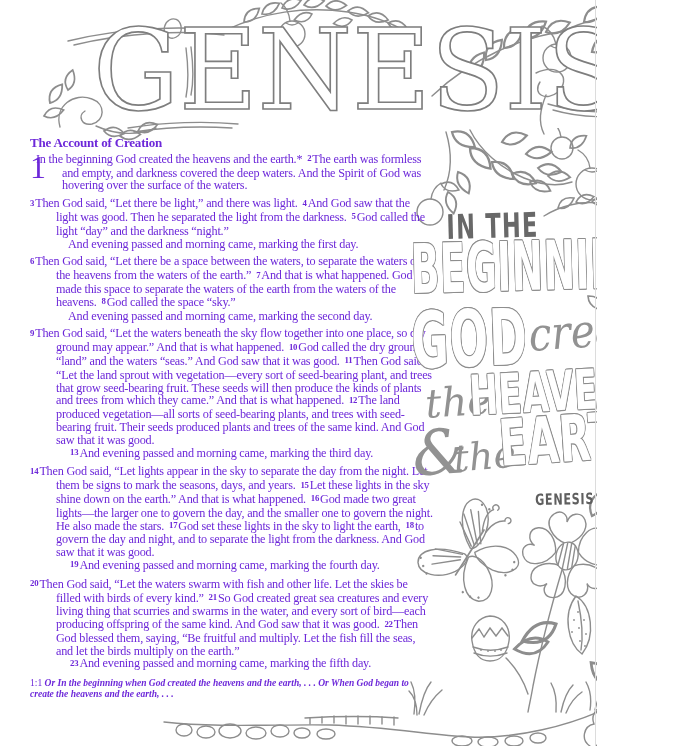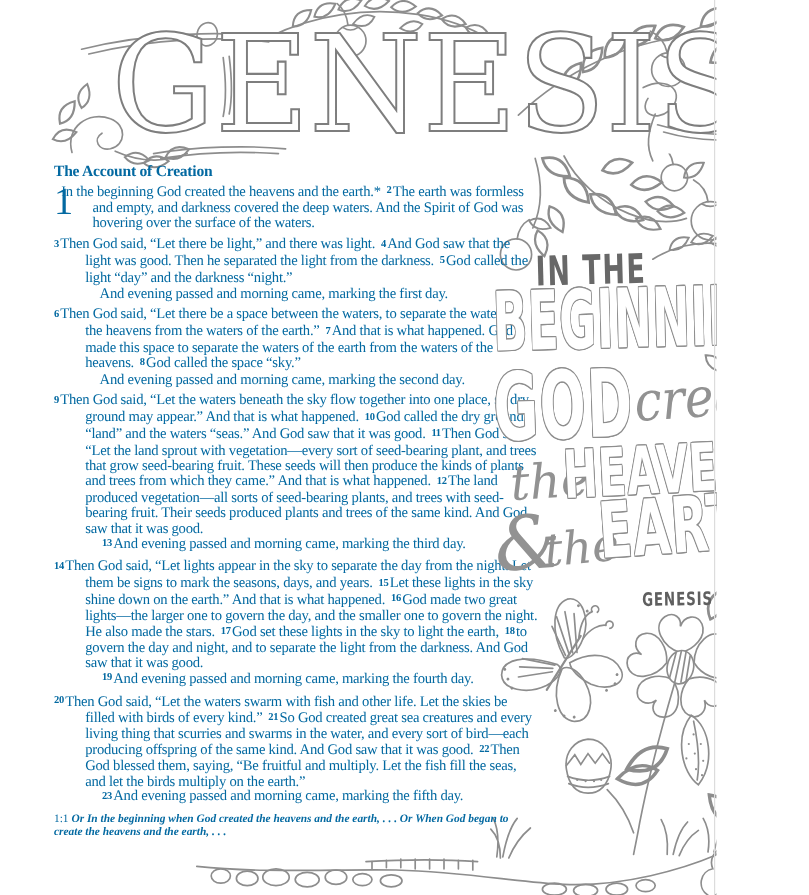--- a/index.html
+++ b/index.html
@@ -1,21 +1,21 @@
 <!DOCTYPE html>
 <html><head>
 <meta charset="utf-8">
 <style>
   html,body{margin:0;padding:0;background:#ffffff;}
   #page{position:relative;width:597px;height:746px;background:#ffffff;overflow:hidden;
         font-family:"Liberation Serif",serif;}
   .page-edge{position:absolute;right:1px;top:0;width:1px;height:746px;background:#dcdcdc;}
 
   
-  #text-col{position:absolute;left:45px;top:137px;width:403px;color:#0369a1;
+  #text-col{position:absolute;left:30px;top:137px;width:403px;color:#6d28d9;
             font-size:12.2px;line-height:12.8px;letter-spacing:-0.2px;}
   .section-head{font-weight:bold;font-size:13px;margin:0 0 3px 0;}
   .para{margin:0 0 5px 0;padding-left:26px;text-indent:-26px;}
   .closing{display:block;text-indent:0;margin-left:12px;}
   .vn{font-weight:bold;font-size:0.72em;position:relative;top:-0.18em;margin:0 1px 0 2px;}
   .para > .vn:first-child{margin-left:0;}
   .dropcap{float:left;font-size:32px;line-height:25px;margin:2px 6px 0 0;font-weight:400;}
   #footnote{margin-top:7px;font-size:9.5px;line-height:11px;letter-spacing:0;}
   .fn-ref{font-weight:normal;}
   .fn-text{font-weight:bold;font-style:italic;text-align:right;}

